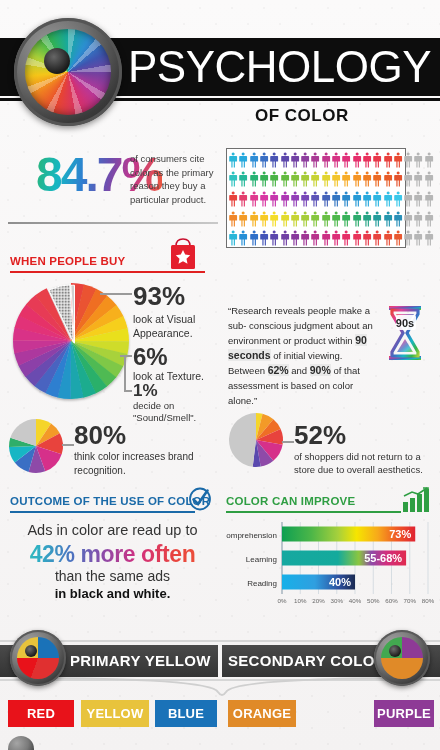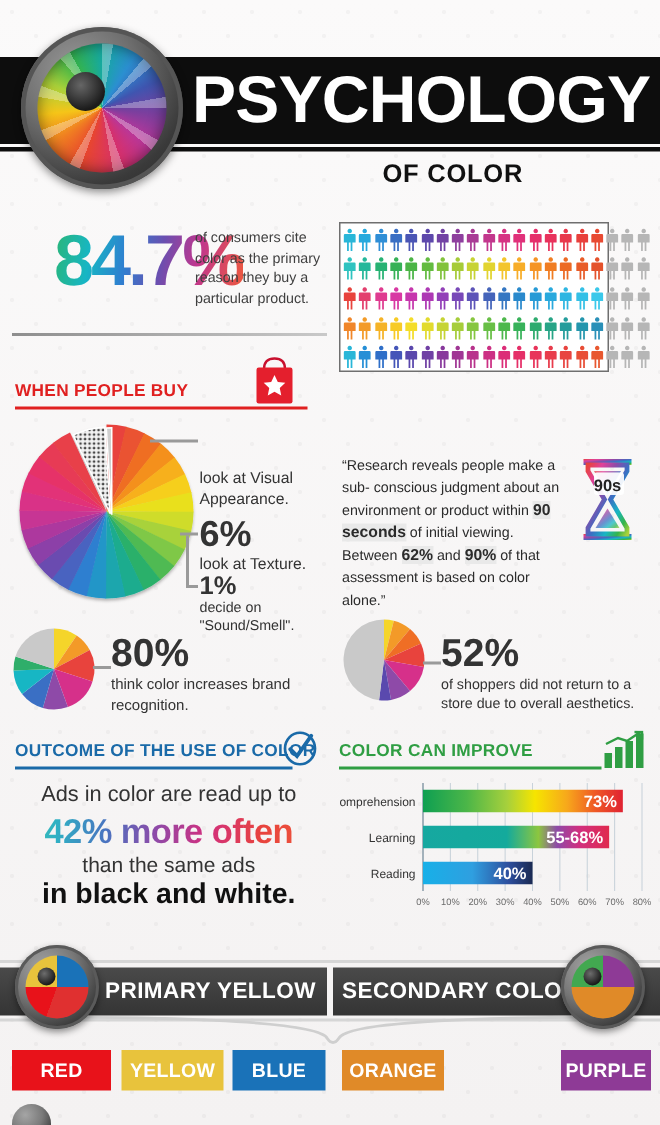--- a/index.html
+++ b/index.html
@@ -22,21 +22,21 @@
   .header-band {
     position:absolute; left:0; top:38px; width:440px; height:58px;
     background:#0d0d0d;
   }
   .header-band:after{
     content:""; position:absolute; left:0; bottom:-5px; width:100%; height:3px;
     background:#0d0d0d;
   }
   .title {
     position:absolute; left:128px; top:40px; width:312px; height:54px;
-    color:#fff; font-size:44px; font-weight:bold; letter-spacing:-0.5px;
+    color:#fff; font-size:44px; font-weight:normal; letter-spacing:-0.5px;
     line-height:54px; white-space:nowrap;
   }
   .subtitle {
     position:absolute; left:255px; top:106px;
     color:#111; font-size:17px; font-weight:bold; letter-spacing:.5px;
   }
   .lens {
     position:absolute; left:14px; top:18px; width:108px; height:108px;
     border-radius:50%;
     background:
@@ -143,21 +143,21 @@
   .sec-rule-blue { position:absolute; left:10px; top:511px; width:185px; height:1.5px; background:#1a6aa8; }
   .check { position:absolute; left:188px; top:487px; width:24px; height:24px; }
   .ad-l1 { position:absolute; left:10px; top:522px; width:205px; text-align:center; font-size:14.5px; color:#333; }
   .ad-l2 {
     position:absolute; left:10px; top:541px; width:205px; text-align:center;
     font-size:23px; font-weight:bold; letter-spacing:-.4px;
     background:linear-gradient(95deg,#3ec9a7 0%,#2fb0c4 14%,#4a73c0 30%,#8e4aa8 46%,#d12f7f 62%,#e8433d 80%,#ef5a3a 100%);
     -webkit-background-clip:text; background-clip:text; color:transparent;
   }
   .ad-l3 { position:absolute; left:10px; top:568px; width:205px; text-align:center; font-size:14px; color:#333; }
-  .ad-l4 { position:absolute; left:10px; top:586px; width:205px; text-align:center; font-size:19px; font-weight:bold; color:#111; }
+  .ad-l4 { position:absolute; left:10px; top:586px; width:205px; text-align:center; font-size:13px; font-weight:bold; color:#111; }
 
   
   .sec-head-green { left:226px; top:495px; color:#2f9e43; }
   .sec-rule-green { position:absolute; left:226px; top:511px; width:175px; height:1.5px; background:#2f9e43; }
   .chart-icon { position:absolute; left:402px; top:487px; width:28px; height:26px; }
   .barchart { position:absolute; left:226px; top:518px; width:208px; height:92px; }
   .bar-label { font-size:8px; fill:#333; }
   .tick-label { font-size:6.2px; fill:#6a6a6a; }
   .bar-value { font-size:11px; font-weight:bold; fill:#fff; }
 
@@ -567,20 +567,21 @@
         <g transform="translate(2.5,1.5)">
           <path d="M63 63 L38.30480108922577 10.520030956970878 A58 58 0 0 1 59.358149867299836 5.114449751160251 Z" fill="url(#dots)" stroke="#fff" stroke-width="1"></path>
         </g>
         <g transform="translate(3.5,2.2)">
           <path d="M63 63 L59.358149867299836 5.114449751160251 A58 58 0 0 1 62.99999999999999 5 Z" fill="#cfcfcf" stroke="#fff" stroke-width="1"></path>
         </g>
       </g>
   </svg>
 
   <div class="lead" style="left:100px;top:293px;width:32px;"></div>
+  <div class="callout-93">93%</div>
   <div class="callout-93-sub">look at Visual Appearance.</div>
 
   <div class="lead" style="left:120px;top:355px;width:12px;"></div>
   <div class="callout-6">6%</div>
   <div class="callout-6-sub">look at Texture.</div>
 
   <div class="lead" style="left:124px;top:390px;width:8px;"></div>
   <div class="lead" style="left:124px;top:357px;width:1.5px;height:34px;"></div>
   <div class="callout-1">1%</div>
   <div class="callout-1-sub">decide on "Sound/Smell".</div>

